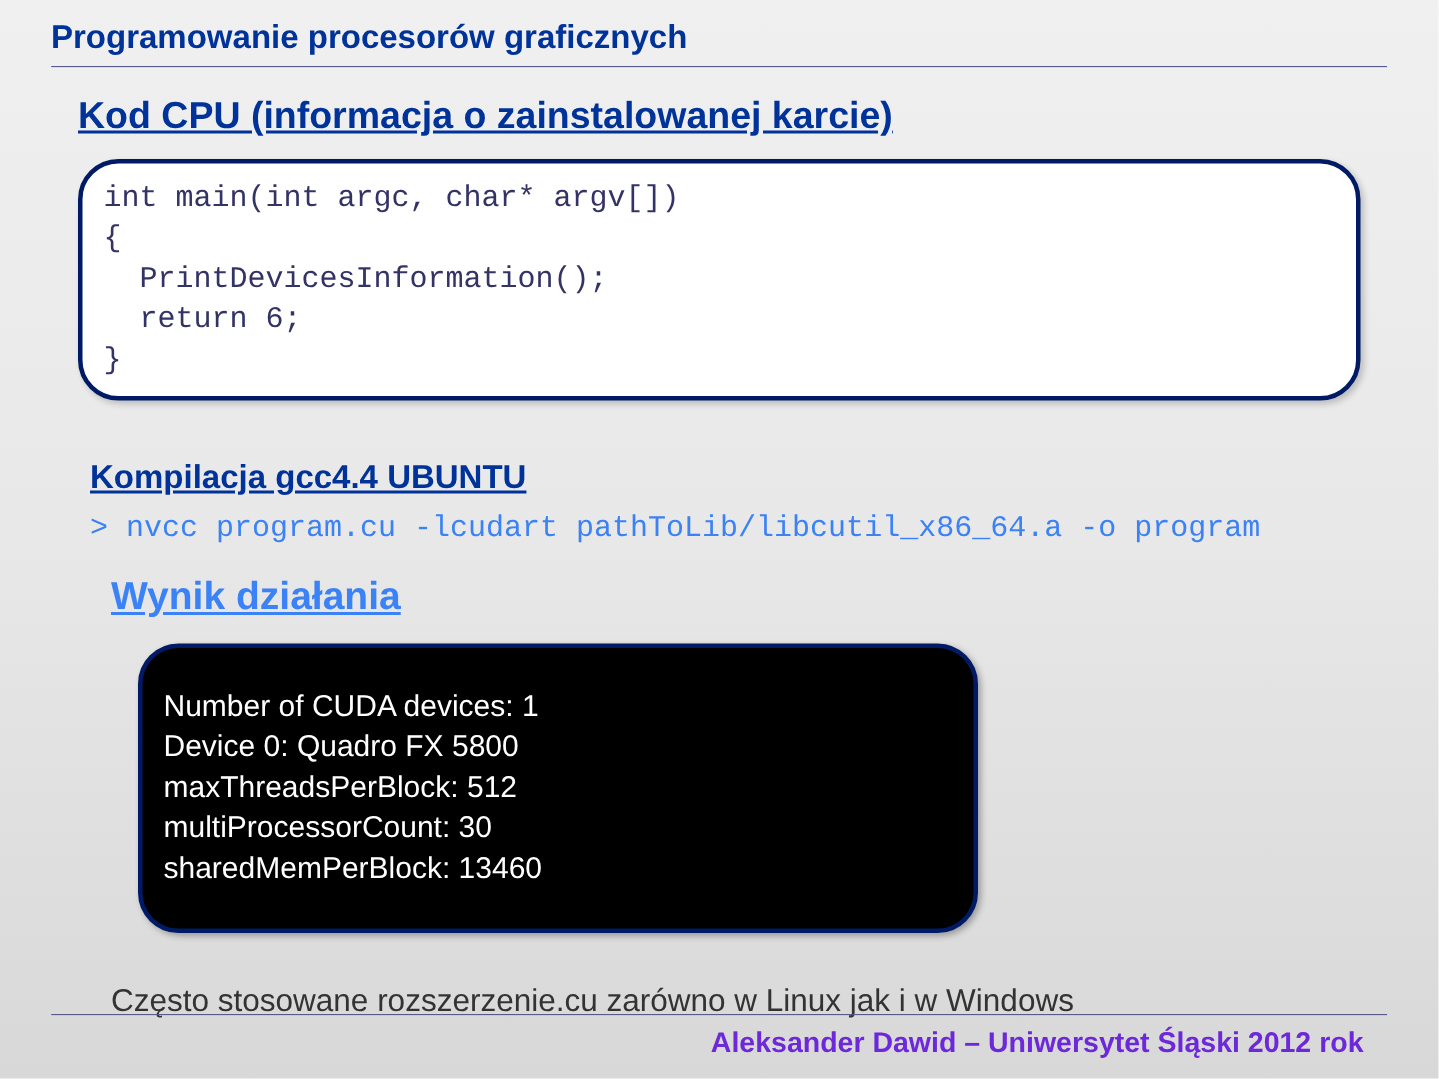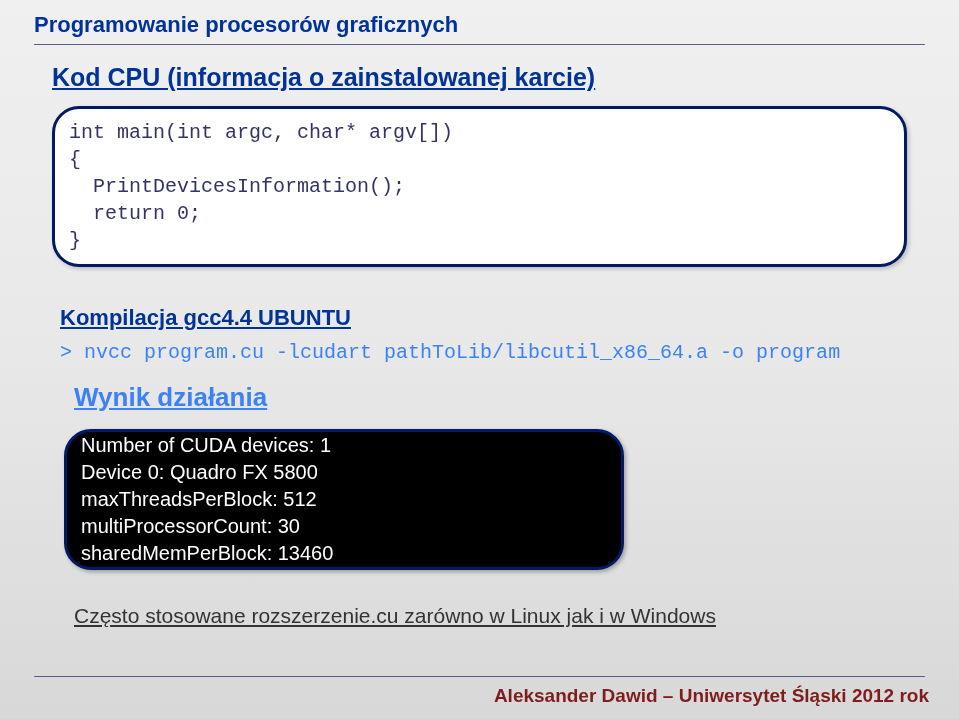--- a/index.html
+++ b/index.html
@@ -67,69 +67,68 @@
   }
   .result-title {
     color: #3b82f6;
     font-size: 26px;
     font-weight: bold;
     text-decoration: underline;
     margin-left: 40px;
     margin-bottom: 16px;
   }
   .terminal-box {
-    margin-left: 30px;
+    margin-left: 58px;
     width: 560px;
     background: #000000;
     border: 3px solid #001a66;
-    padding: 0 14px;
+    padding: 26px 14px;
     color: #ffffff;
     font-family: Arial, Helvetica, sans-serif;
     font-size: 20px;
     line-height: 1.35;
     box-shadow: 2px 2px 4px rgba(0,0,0,0.3);
   }
   .note-text {
     margin-left: 40px;
     margin-top: 34px;
     font-size: 21px;
     color: #333333;
-    text-decoration: underline;
   }
   .footer-rule {
     position: absolute;
     left: 34px;
     right: 34px;
     bottom: 42px;
     border: none;
     border-top: 1px solid #5a5a8a;
   }
   .footer-text {
     position: absolute;
-    right: 30px;
+    right: 50px;
     bottom: 12px;
-    color: #7f1d1d;
+    color: #6d28d9;
     font-size: 19px;
     font-weight: bold;
   }
 </style>
 </head>
 <body>
 
 <div class="slide">
 
   <div class="header-title">Programowanie procesorów graficznych</div>
   <hr class="header-rule">
 
   <div class="section-title">Kod CPU (informacja o zainstalowanej karcie)</div>
 
   <div class="code-box">int main(int argc, char* argv[])
 {
   PrintDevicesInformation();
-  return 0;
+  return 6;
 }</div>
 
   <div class="compile-title">Kompilacja gcc4.4 UBUNTU</div>
   <div class="compile-cmd">&gt; nvcc program.cu -lcudart pathToLib/libcutil_x86_64.a -o program</div>
 
   <div class="result-title">Wynik działania</div>
 
   <div class="terminal-box">
     <div>Number of CUDA devices: 1</div>
     <div>Device 0: Quadro FX 5800</div>

